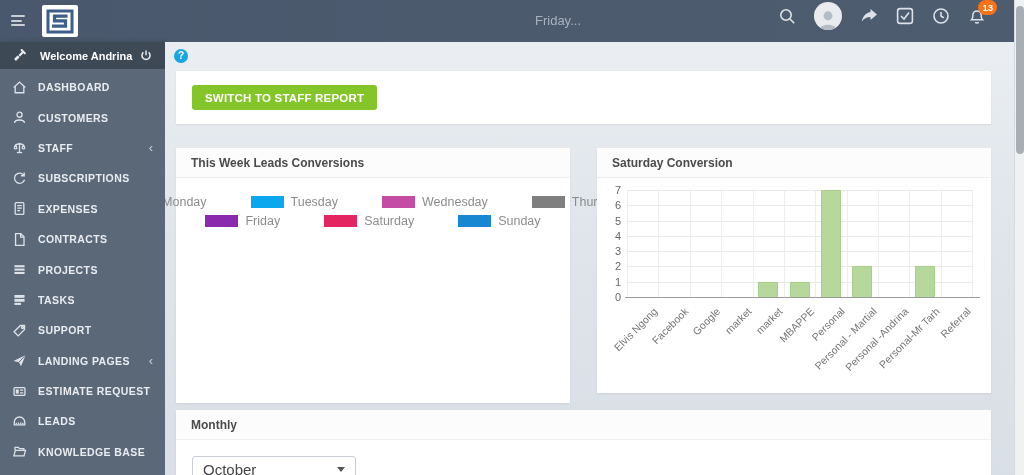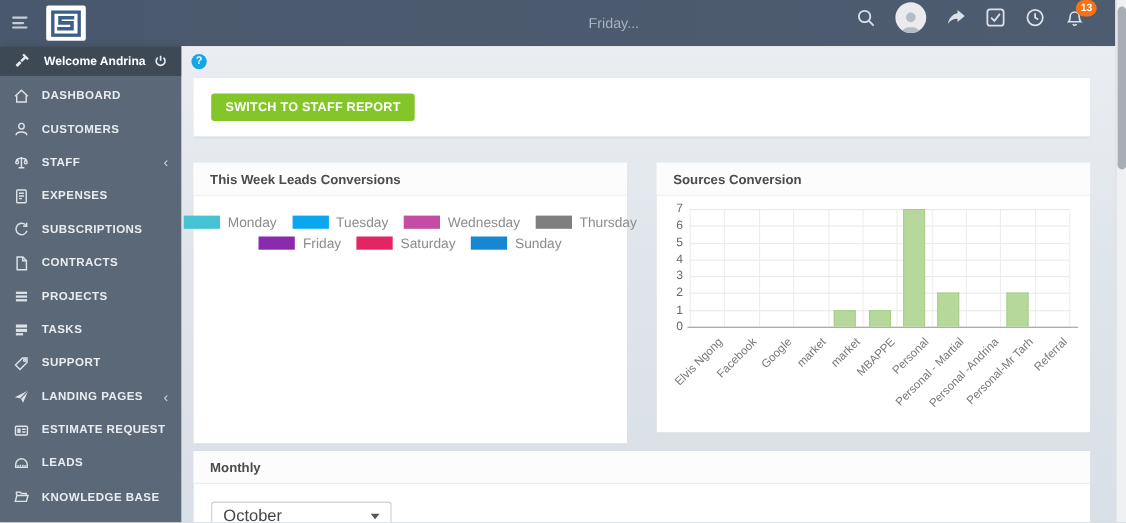--- a/index.html
+++ b/index.html
@@ -59,21 +59,21 @@
   .green-btn{position:absolute;left:16px;top:14px;height:25px;padding:0 13px;background:#84c529;
              border:none;border-radius:3px;color:#fff;font-size:11.5px;font-weight:bold;
              font-family:"Liberation Sans",sans-serif;letter-spacing:.2px;cursor:pointer;}
 
   .panel-week{left:11px;top:106px;width:394px;height:255px;}
   .panel-sources{left:432px;top:106px;width:394px;height:245px;}
 
   
   .legend{display:flex;flex-direction:column;align-items:center;margin-top:17px;}
   .legend-row{display:flex;justify-content:center;margin-bottom:5px;}
-  .lg-item{display:flex;align-items:center;margin:0 7px;cursor:pointer;}
+  .lg-item{display:flex;align-items:center;margin:0 22px;cursor:pointer;}
   .lg-swatch{width:33px;height:12px;margin-right:7px;}
   .lg-label{font-size:12.5px;color:#8c8c8c;}
 
   
   .bchart{position:absolute;left:0;top:0;width:394px;height:215px;}
   .gl-h{position:absolute;height:1px;background:#e9e9e9;}
   .gl-v{position:absolute;width:1px;background:#ededed;}
   .axis-x{position:absolute;height:1px;background:#9b9b9b;}
   .ytick{position:absolute;width:24px;text-align:right;font-size:11px;color:#666;line-height:12px;}
   .bar{position:absolute;background:#b7d89b;border:1px solid #a8cf8a;border-bottom:none;cursor:pointer;}
@@ -184,34 +184,34 @@
               <path d="M3.8 5 L2.3 8.4 M3.8 5 L5.3 8.4 M2.3 8.4 a1.55 1.55 0 0 0 3 0"></path>
               <path d="M12.2 5 L10.7 8.4 M12.2 5 L13.7 8.4 M10.7 8.4 a1.55 1.55 0 0 0 3 0"></path>
             </svg>
           </span>
           <span class="sb-lb">STAFF</span>
           <span class="sb-ch">‹</span>
         </div>
         <div class="sb-item">
           <span class="sb-ic">
             <svg width="15" height="15" viewBox="0 0 16 16" fill="none" stroke="currentColor" stroke-width="1.4">
+              <path d="M13.4 9.4 A5.5 5.5 0 1 1 12.6 4.4"></path>
+              <path d="M13 1.6 V5 H9.6" stroke-width="1.5"></path>
+            </svg>
+          </span>
+          <span class="sb-lb">SUBSCRIPTIONS</span>
+        </div>
+        <div class="sb-item">
+          <span class="sb-ic">
+            <svg width="15" height="15" viewBox="0 0 16 16" fill="none" stroke="currentColor" stroke-width="1.4">
               <rect x="3.4" y="1.8" width="9.2" height="12.4" rx="1"></rect>
               <path d="M5.6 5 H10.4 M5.6 7.6 H10.4 M5.6 10.2 H8.6"></path>
             </svg>
           </span>
           <span class="sb-lb">EXPENSES</span>
-        </div>
-        <div class="sb-item">
-          <span class="sb-ic">
-            <svg width="15" height="15" viewBox="0 0 16 16" fill="none" stroke="currentColor" stroke-width="1.4">
-              <path d="M13.4 9.4 A5.5 5.5 0 1 1 12.6 4.4"></path>
-              <path d="M13 1.6 V5 H9.6" stroke-width="1.5"></path>
-            </svg>
-          </span>
-          <span class="sb-lb">SUBSCRIPTIONS</span>
         </div>
         <div class="sb-item">
           <span class="sb-ic">
             <svg width="15" height="15" viewBox="0 0 16 16" fill="none" stroke="currentColor" stroke-width="1.4">
               <path d="M3.8 1.8 H9.4 L12.8 5.2 V14.2 H3.8 z"></path>
               <path d="M9.2 2 V5.4 H12.6"></path>
             </svg>
           </span>
           <span class="sb-lb">CONTRACTS</span>
         </div>
@@ -333,21 +333,21 @@
                 <span class="lg-swatch" style="background:#1787d2"></span>
                 <span class="lg-label">Sunday</span>
               </span>
             </div>
           </div>
       </div>
     </div>
 
     <div class="panel panel-sources">
       <div class="panel-hd">
-        <span class="panel-title">Sources Conversion</span>
+        <span class="panel-title">Saturday Conversion</span>
       </div>
       <div class="panel-bd" style="height:214px;">
         <div class="bchart" id="bar-chart">
             <div class="gl-v" style="left: 30px; top: 12px; height: 107px;"></div>
             <div class="gl-v" style="left: 61.4px; top: 12px; height: 107px;"></div>
             <div class="gl-v" style="left: 92.7px; top: 12px; height: 107px;"></div>
             <div class="gl-v" style="left: 124.1px; top: 12px; height: 107px;"></div>
             <div class="gl-v" style="left: 155.5px; top: 12px; height: 107px;"></div>
             <div class="gl-v" style="left: 186.8px; top: 12px; height: 107px;"></div>
             <div class="gl-v" style="left: 218.2px; top: 12px; height: 107px;"></div>

